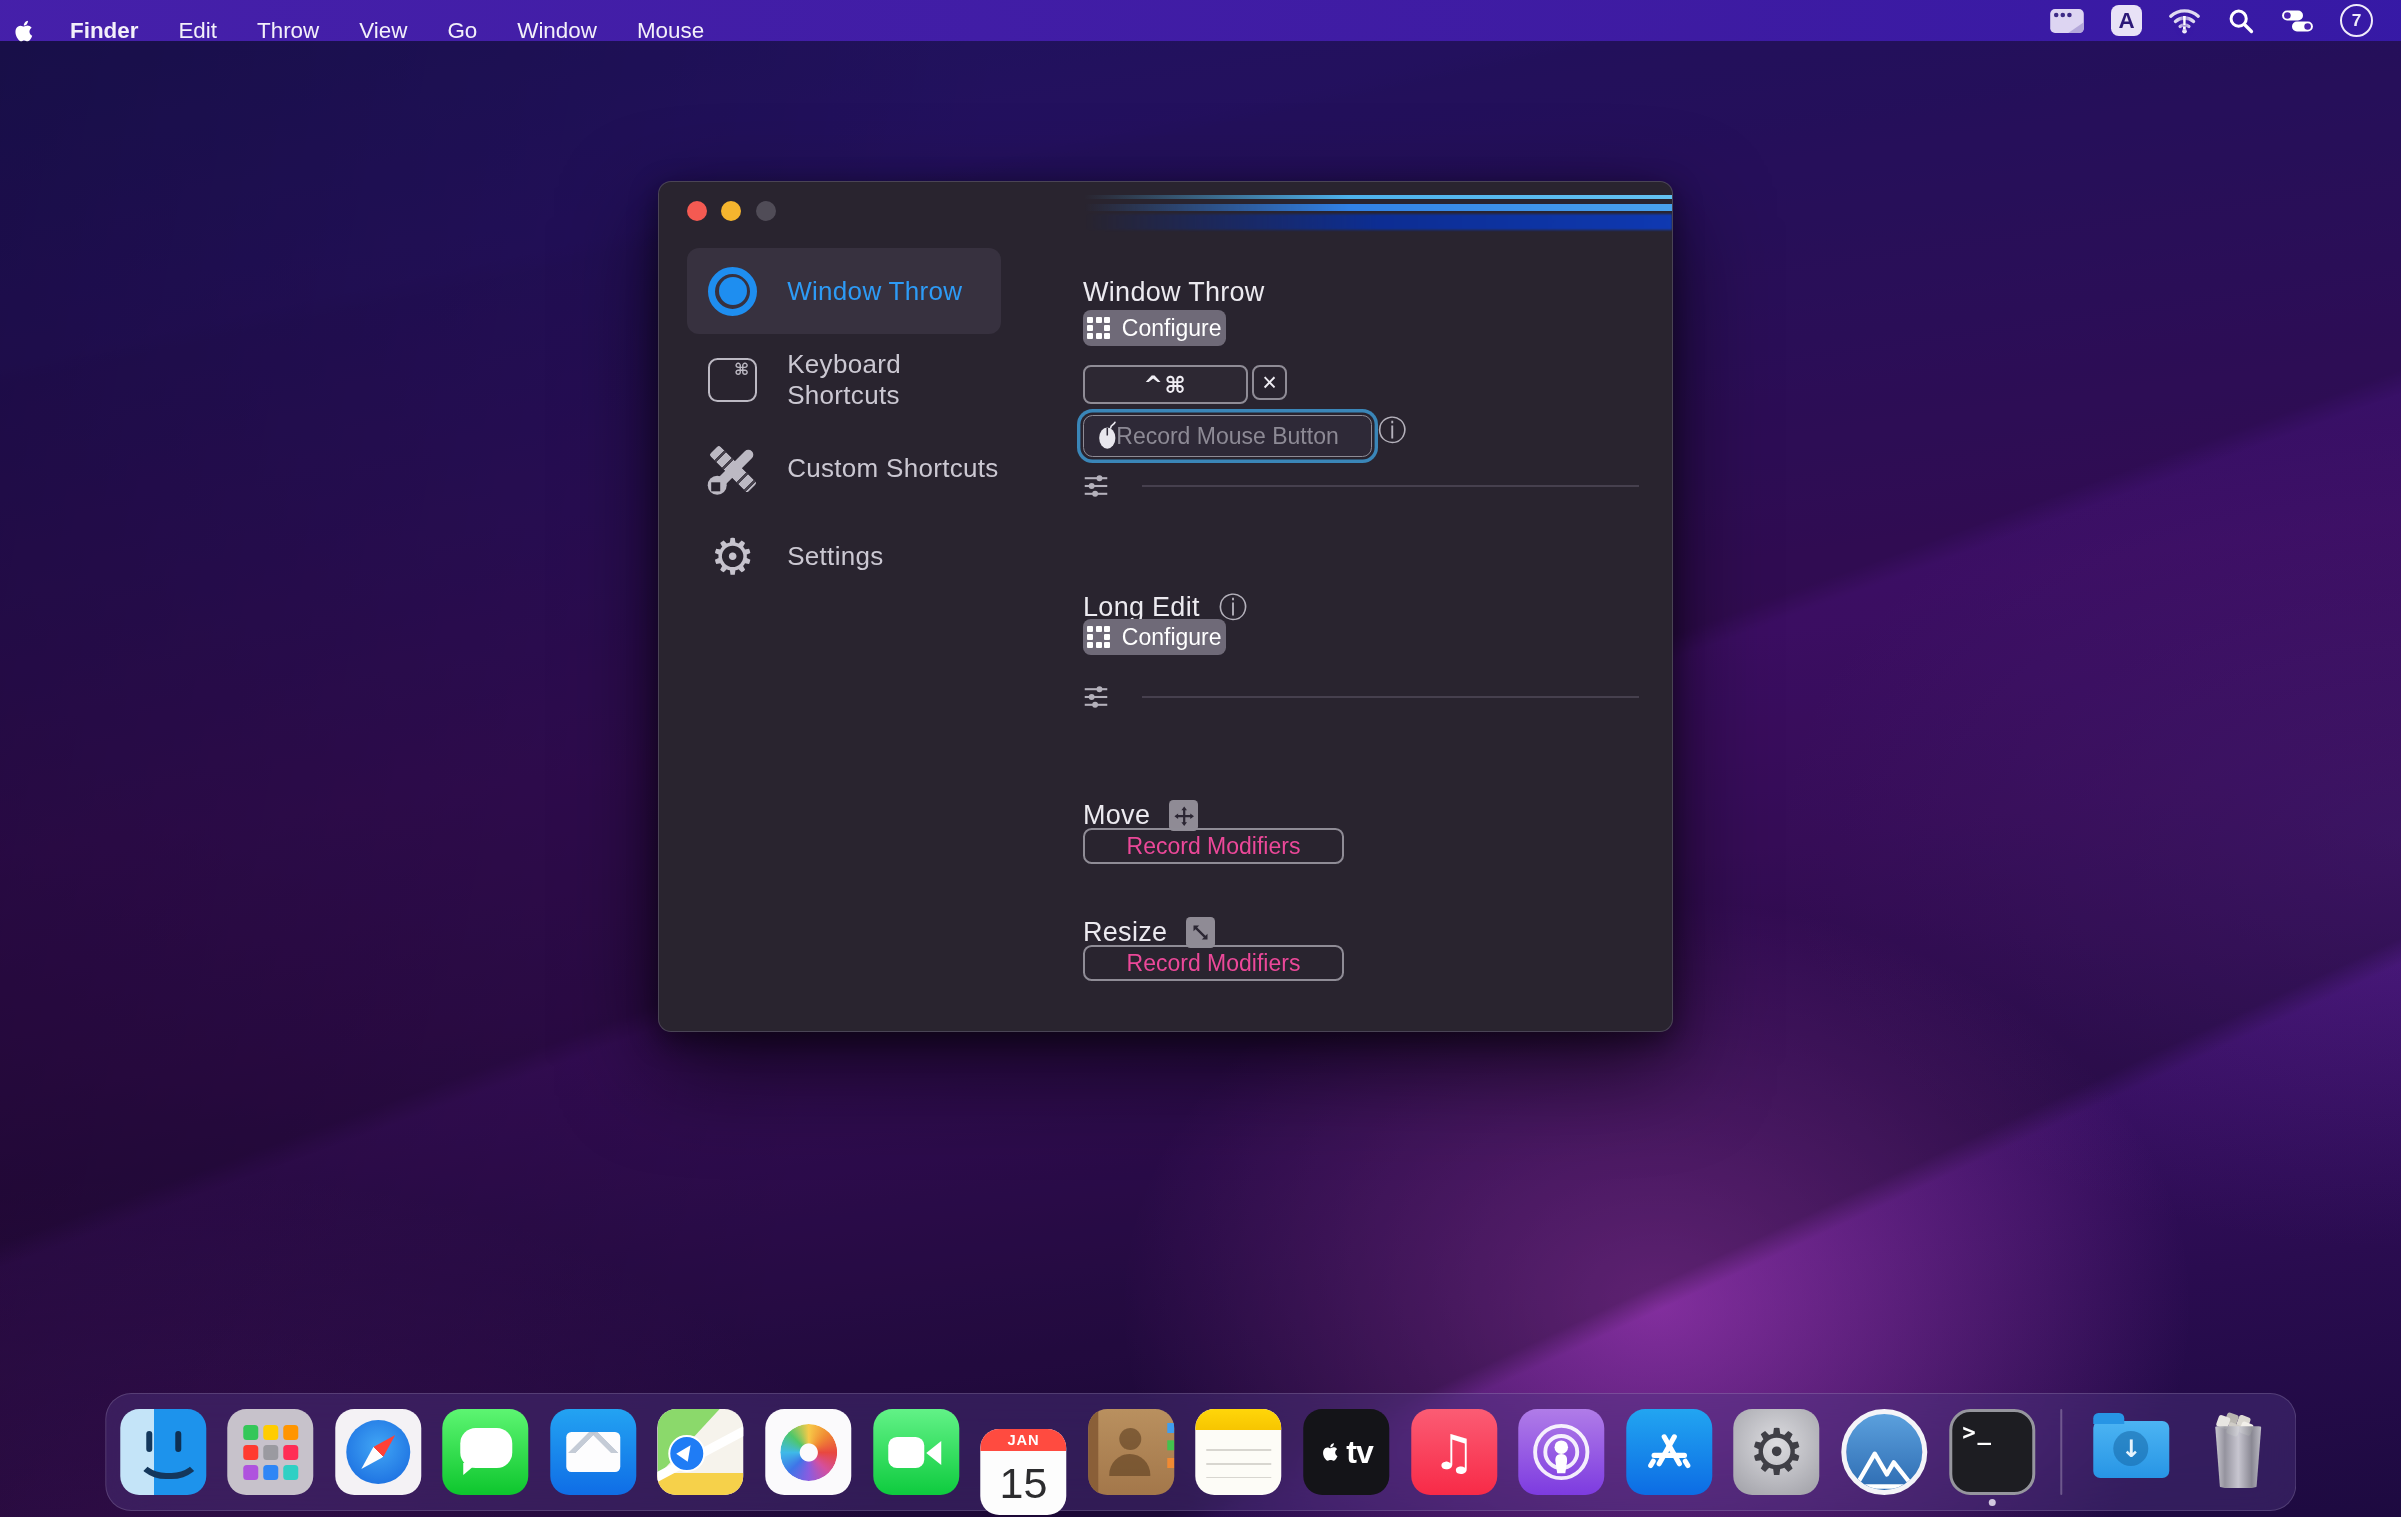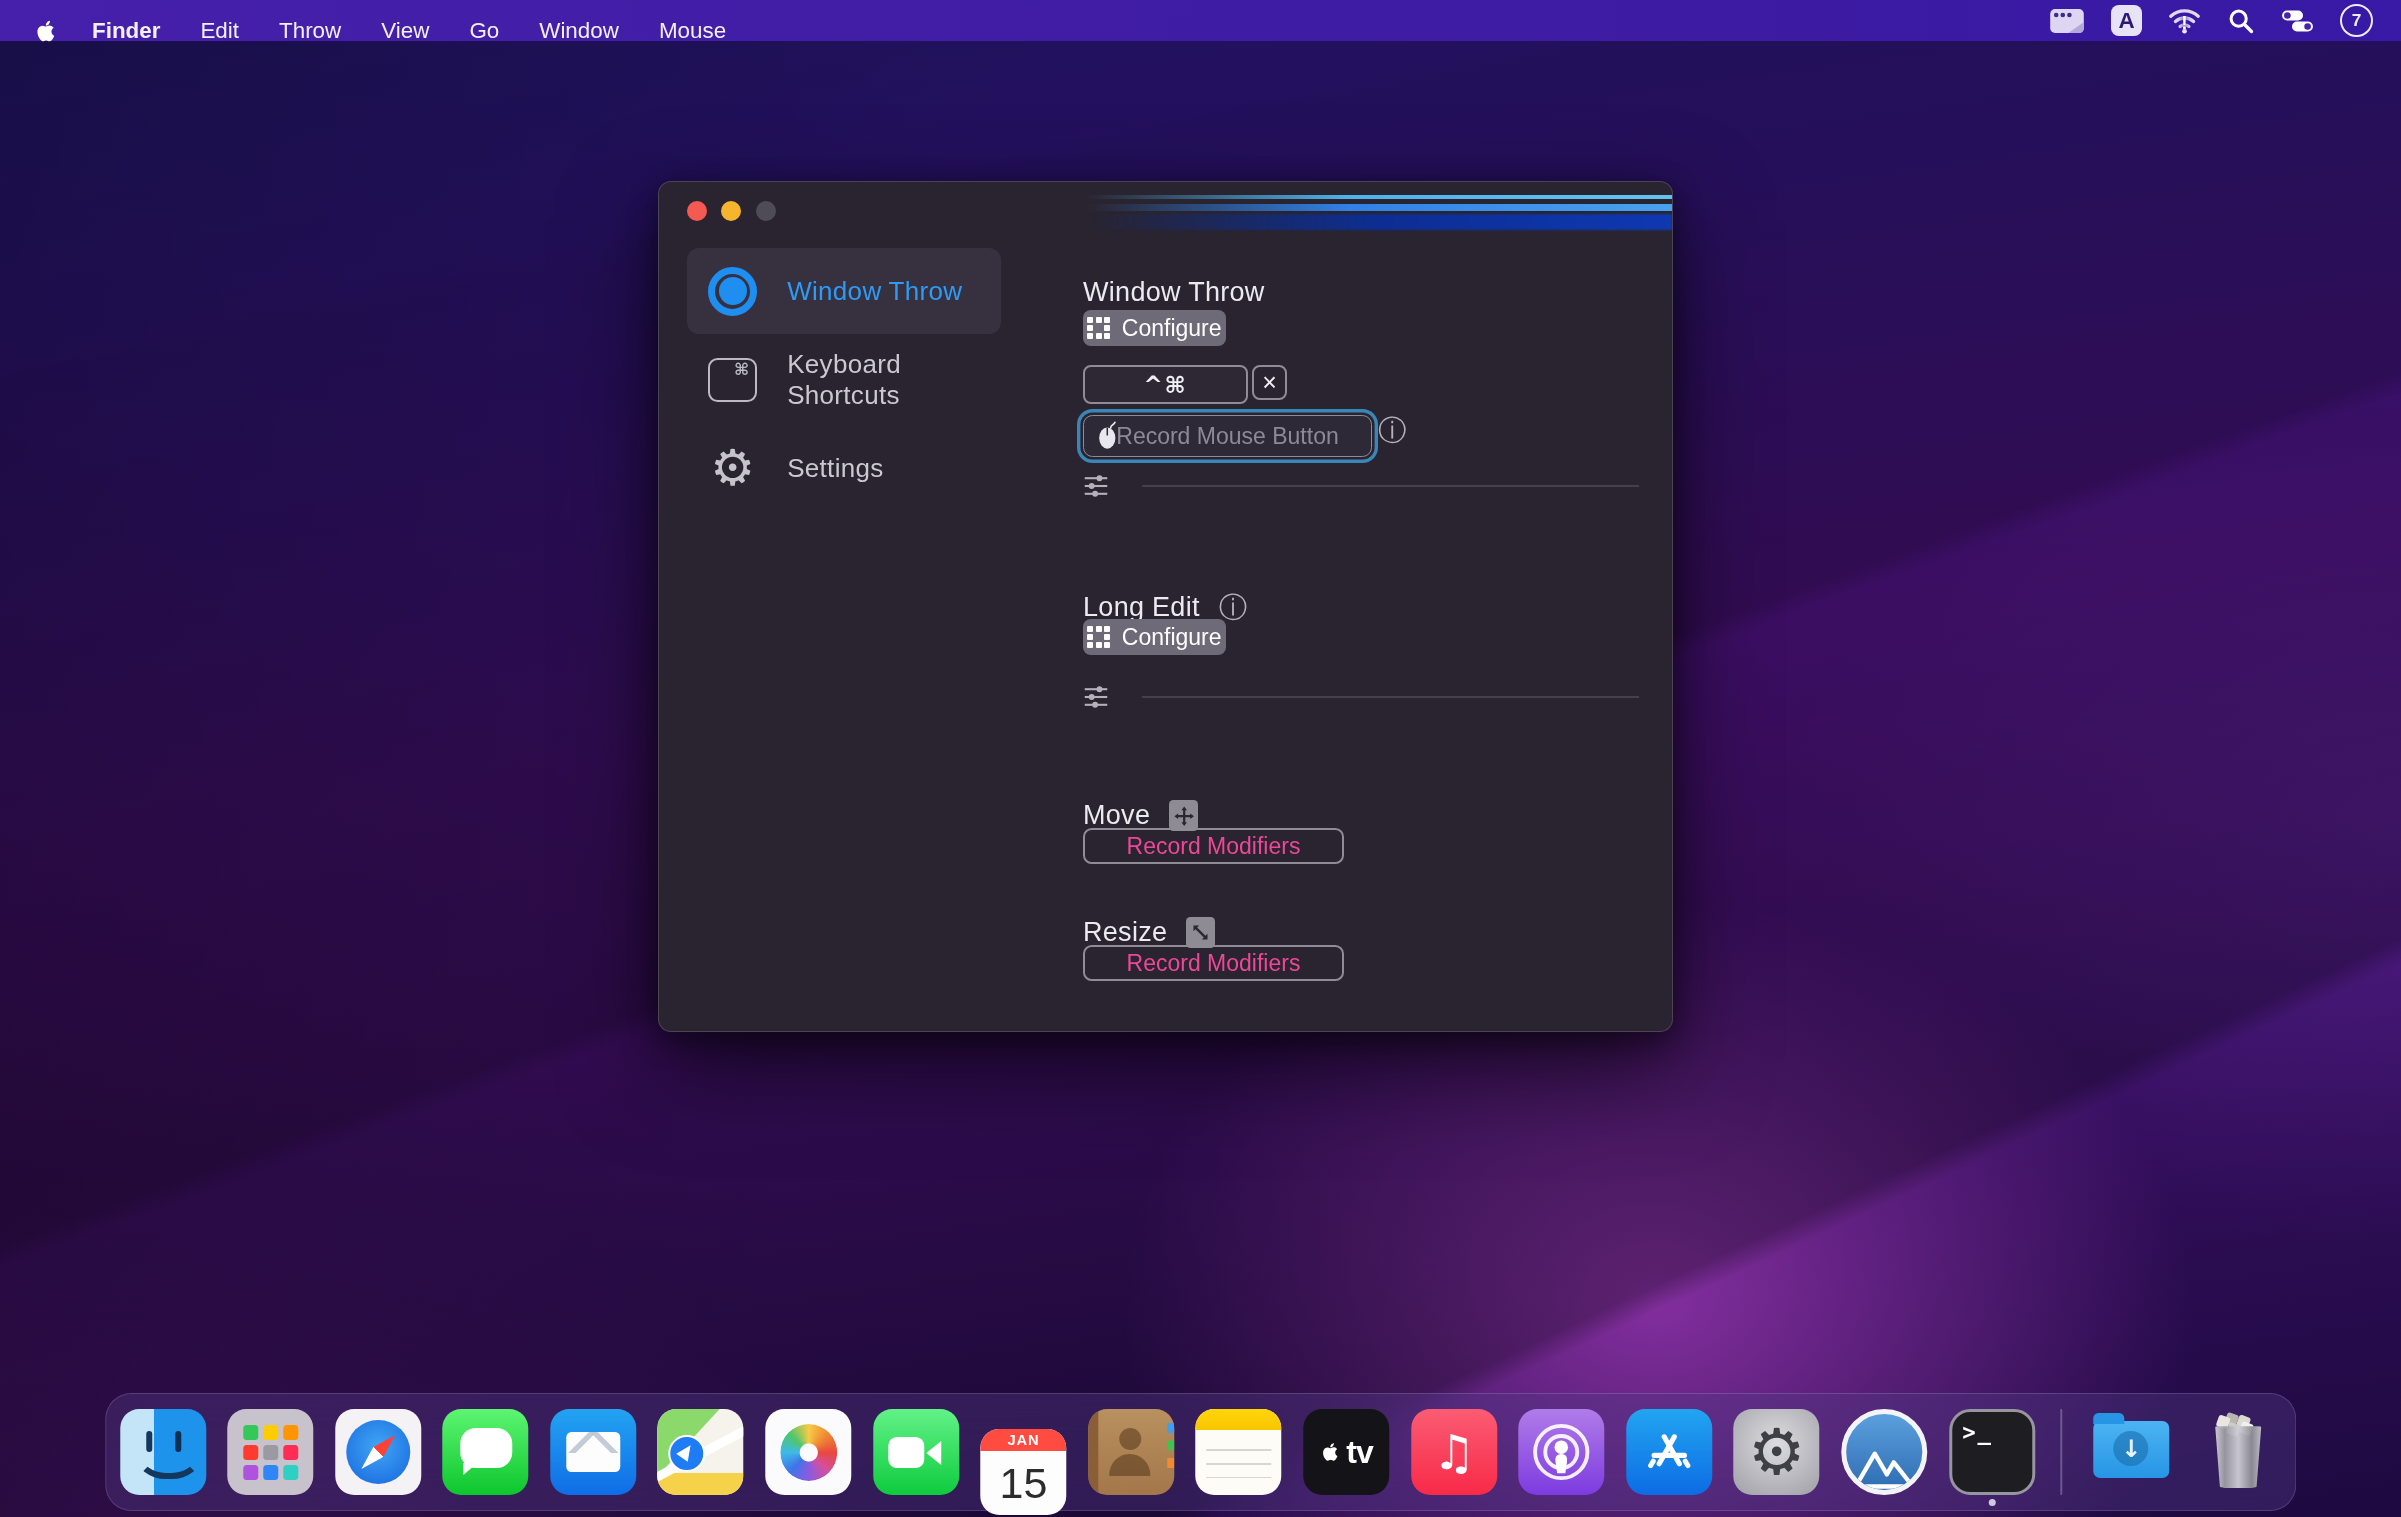--- a/index.html
+++ b/index.html
@@ -26,21 +26,21 @@
       linear-gradient(155deg, rgba(0,0,0,.28) 78%, rgba(0,0,0,0) 79%);
     mix-blend-mode:multiply;
   }
   
   .menubar{
     position:absolute;left:0;top:0;right:0;height:41px;
     background:linear-gradient(90deg, rgba(73,33,178,.92), rgba(64,28,168,.92) 70%, rgba(56,26,172,.92));
     display:flex;align-items:center;justify-content:space-between;
     color:#fff;font-size:22.4px;z-index:5;
   }
-  .mb-left{display:flex;gap:40px;padding-left:33px;margin-top:20px;}
+  .mb-left{display:flex;gap:40px;padding-left:11px;margin-top:20px;}
   .mb-apple{display:flex;align-items:center;}
   .mb-apple svg{width:26px;height:26px;fill:#fff;}
   .mb-item{color:#f3f0fa;}
   .mb-bold{font-weight:700;margin-left:-7px;}
   .mb-right{display:flex;align-items:center;gap:26px;padding-right:28px;}
   .mb-status{display:flex;align-items:center;justify-content:center;position:relative;}
   .st-mosaic svg{width:36px;height:28px;}
   .st-a{width:31px;height:31px;background:#e8e2f6;border-radius:7.8px;display:flex;align-items:center;justify-content:center;
         color:#2d1a78;font-weight:700;font-size:22.4px;}
   .st-wifi svg{width:33px;height:28px;}
@@ -314,20 +314,29 @@
     <div class="side-item">
       <span class="si-icon">
           <span class="key">
             <b>⌘</b>
           </span>
         </span>
       <span class="si-label">Keyboard Shortcuts</span>
     </div>
     <div class="side-item">
       <span class="si-icon">
+          <span class="tools">
+            <i class="ruler"></i>
+            <i class="wrench"></i>
+          </span>
+        </span>
+      <span class="si-label">Custom Shortcuts</span>
+    </div>
+    <div class="side-item">
+      <span class="si-icon">
           <span class="gearglyph">⚙</span>
         </span>
       <span class="si-label">Settings</span>
     </div>
   </aside>
 
   <main class="content">
 
     <h2 class="ct t-wt">
       <span>Window Throw</span>

